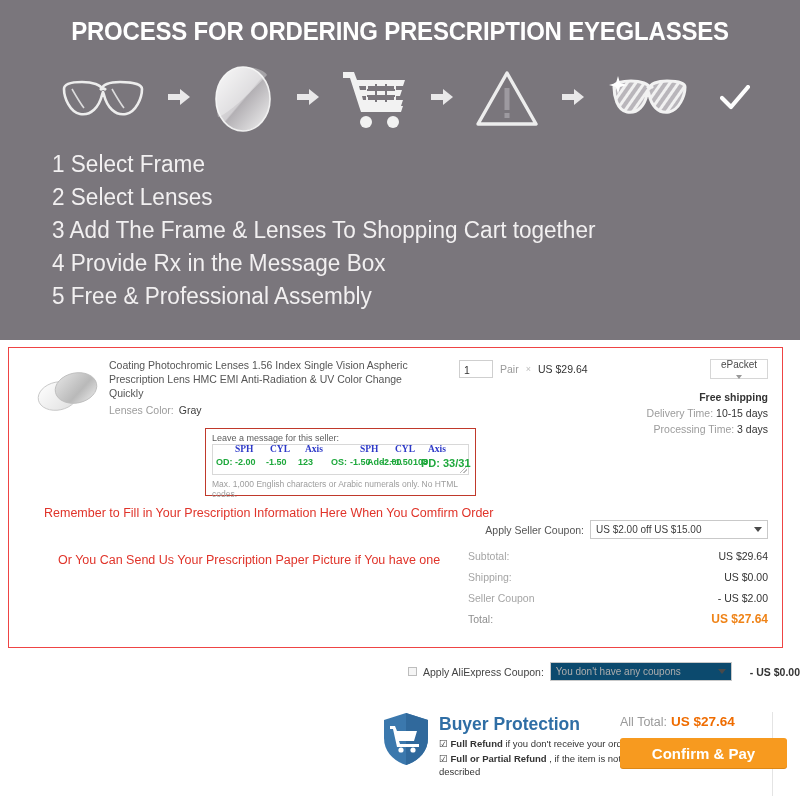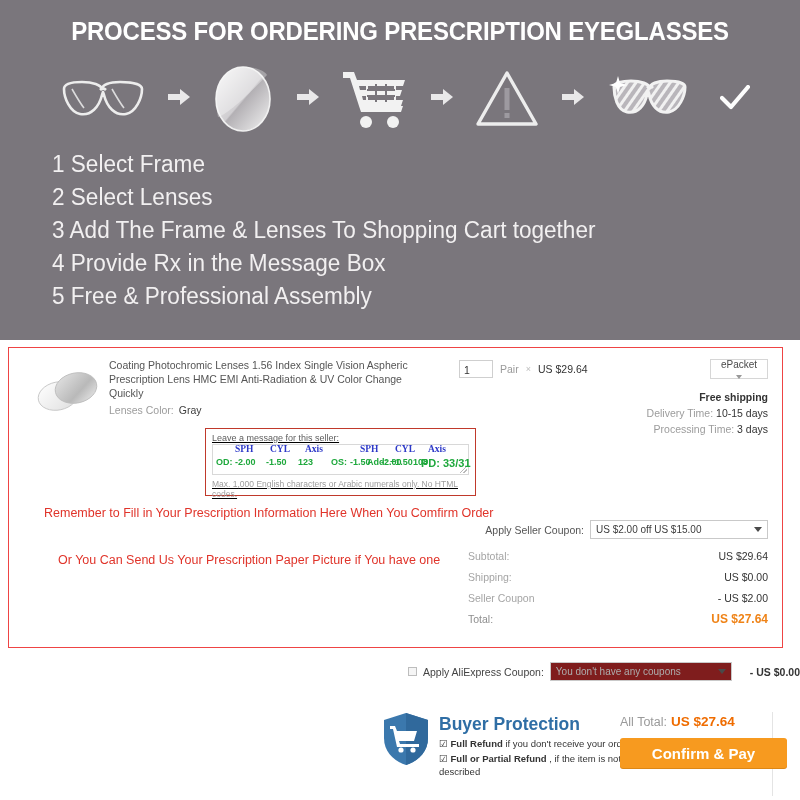--- a/index.html
+++ b/index.html
@@ -95,21 +95,20 @@
   }
   .ship-free{color:#333;font-weight:bold;}
   .ship-lbl{color:#9c9c9c;padding-left:8px;}
   .ship-val{color:#333;}
 
   
   .msg-wrap{
     position:absolute;left:196px;top:80px;width:271px;height:68px;
     border:1.5px solid #c0392b;box-sizing:border-box;background:#fff;
     padding:4px 6px 0 6px;
-    text-decoration:underline;
   }
   .msg-label{font-size:9px;color:#5d5d5d;margin-bottom:1px;}
   .msg-field{
     position:relative;width:257px;height:31px;border:1px solid #d8d8d8;
     box-sizing:border-box;background:#fff;
   }
   .rx-head{
     position:absolute;top:-1px;left:0;width:100%;
     font-size:9.5px;color:#2d39c8;font-weight:bold;
     font-family:"Liberation Serif", serif;
@@ -154,21 +153,21 @@
   .tot-row.grand .tot-lbl{color:#8e8e8e;}
   .tot-row.grand .tot-val{color:#ef8317;font-weight:bold;font-size:12px;}
 
   
   .ae-row{
     position:absolute;left:408px;top:662px;display:flex;align-items:center;gap:6px;
   }
   .ae-check{width:9px;height:9px;border:1px solid #bdbdbd;background:#f5f5f5;box-sizing:border-box;}
   .ae-lbl{font-size:10.5px;color:#444;}
   .ae-select{
-    width:182px;height:19px;border:1px solid #c9c9c9;background:#7f1d1d;
+    width:182px;height:19px;border:1px solid #c9c9c9;background:#0c4a6e;
     display:flex;align-items:center;justify-content:space-between;
     padding:0 5px;box-sizing:border-box;font-size:10px;color:#adadad;
   }
   .ae-amt{font-size:10.5px;color:#333;font-weight:bold;margin-left:12px;}
 
   
   .bp-block{position:absolute;left:382px;top:712px;display:flex;gap:9px;}
   .bp-text{padding-top:2px;}
   .bp-title{font-size:17.5px;color:#2f6ea5;font-weight:bold;line-height:21px;}
   .bp-item{font-size:9.5px;color:#333;line-height:13px;margin-top:2px;max-width:196px;}

